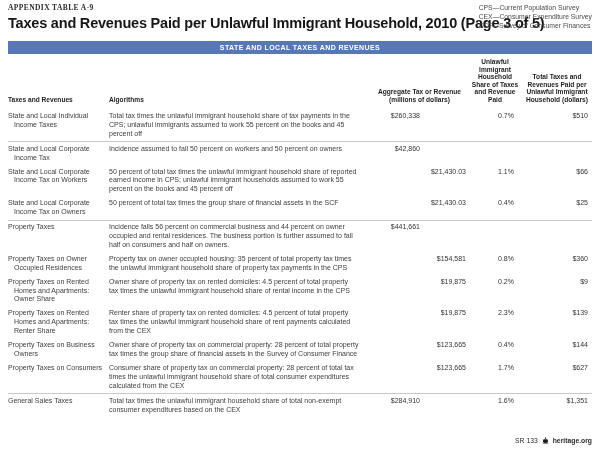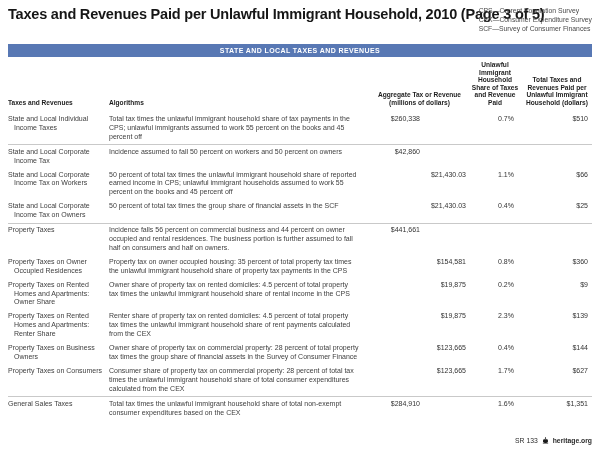--- a/index.html
+++ b/index.html
@@ -79,20 +79,21 @@
   .footer .site { font-weight: bold; }
   .logo { display: inline-block; width: 7px; height: 7px; }
 </style>
 </head>
 <body>
 
 <div id="page">
   <div class="inner">
 
     <div class="hdr">
+      <div class="eyebrow">APPENDIX TABLE A-9</div>
       <div class="title">Taxes and Revenues Paid per Unlawful Immigrant Household, 2010 (Page 3 of 5)</div>
       <div class="legend">
         <div>CPS—Current Population Survey</div>
         <div>CEX—Consumer Expenditure Survey</div>
         <div>SCF—Survey of Consumer Finances</div>
       </div>
     </div>
 
     <div class="banner">STATE AND LOCAL TAXES AND REVENUES</div>
 

